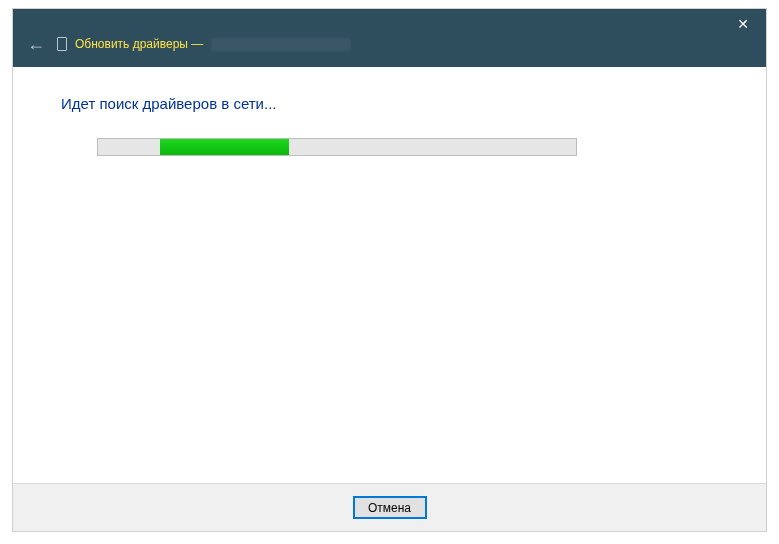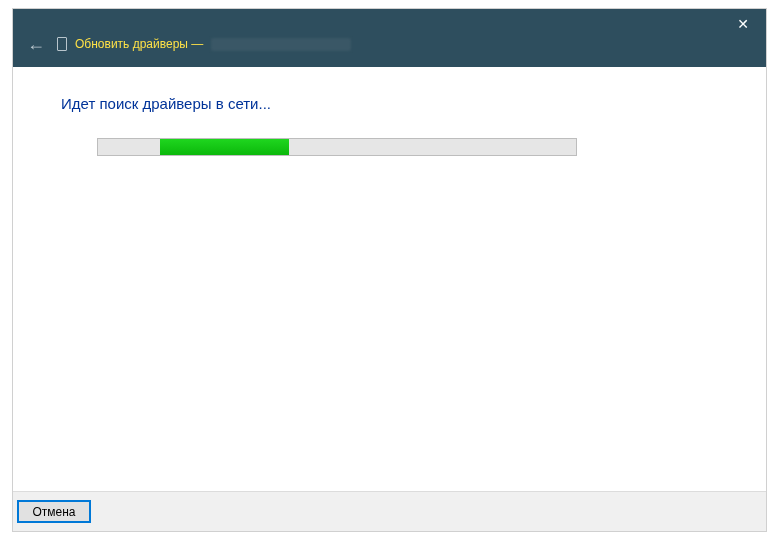--- a/index.html
+++ b/index.html
@@ -96,26 +96,26 @@
       position: relative;
       overflow: hidden;
     }
     .progress-chunk {
       position: absolute;
       top: 0;
       bottom: 0;
       background: linear-gradient(to bottom, #1fd61f, #0bb80b);
     }
     .footer {
-      height: 40px;
+      height: 48px;
       background: #f0f0f0;
       border-top: 1px solid #dcdcdc;
       display: flex;
       align-items: center;
-      justify-content: flex-start;
+      justify-content: center;
       padding: 0 4px;
     }
     .cancel-btn {
       min-width: 74px;
       height: 23px;
       background: #e1e1e1;
       border: 2px solid #0078d7;
       font-size: 12px;
       font-family: inherit;
       cursor: pointer;
@@ -133,21 +133,21 @@
     <span class="title-text">
       <span>Обновить драйверы —</span>
       <span class="title-device"></span>
     </span>
     <div class="close-btn">
       <span>✕</span>
     </div>
   </div>
 
   <div class="content-area">
-    <div class="status-heading">Идет поиск драйверы в сети...</div>
+    <div class="status-heading">Идет поиск драйверов в сети...</div>
     <div class="progress-bar">
       <div class="progress-chunk" style="left: 13%; width: 27%;"></div>
     </div>
   </div>
 
   <div class="footer">
     <button class="cancel-btn">Отмена</button>
   </div>
 
 </div>

